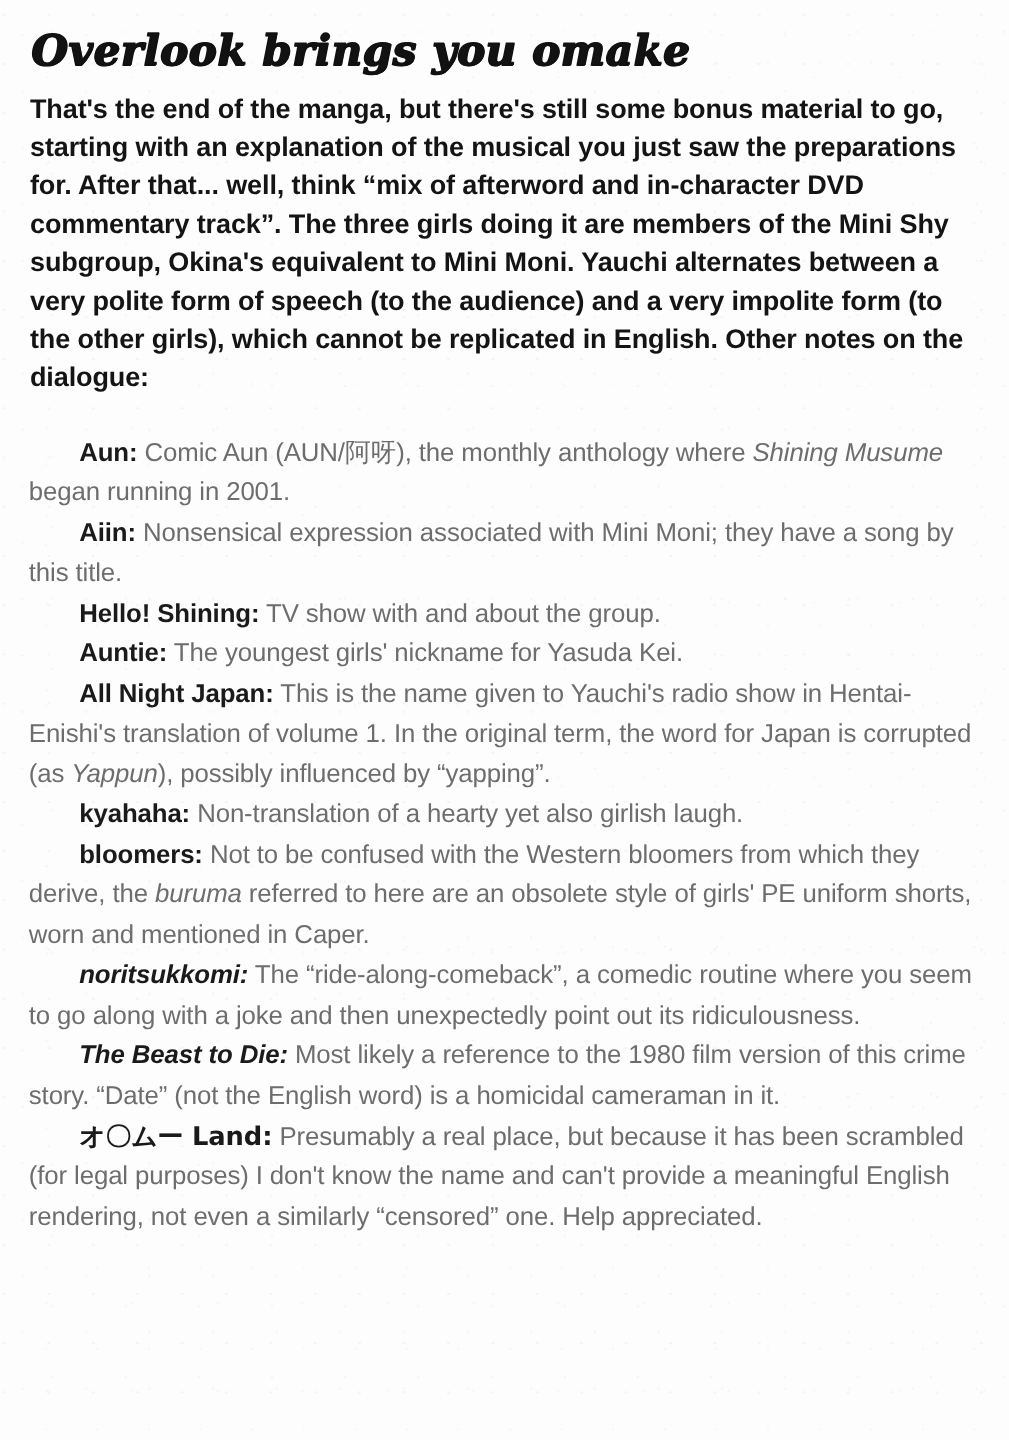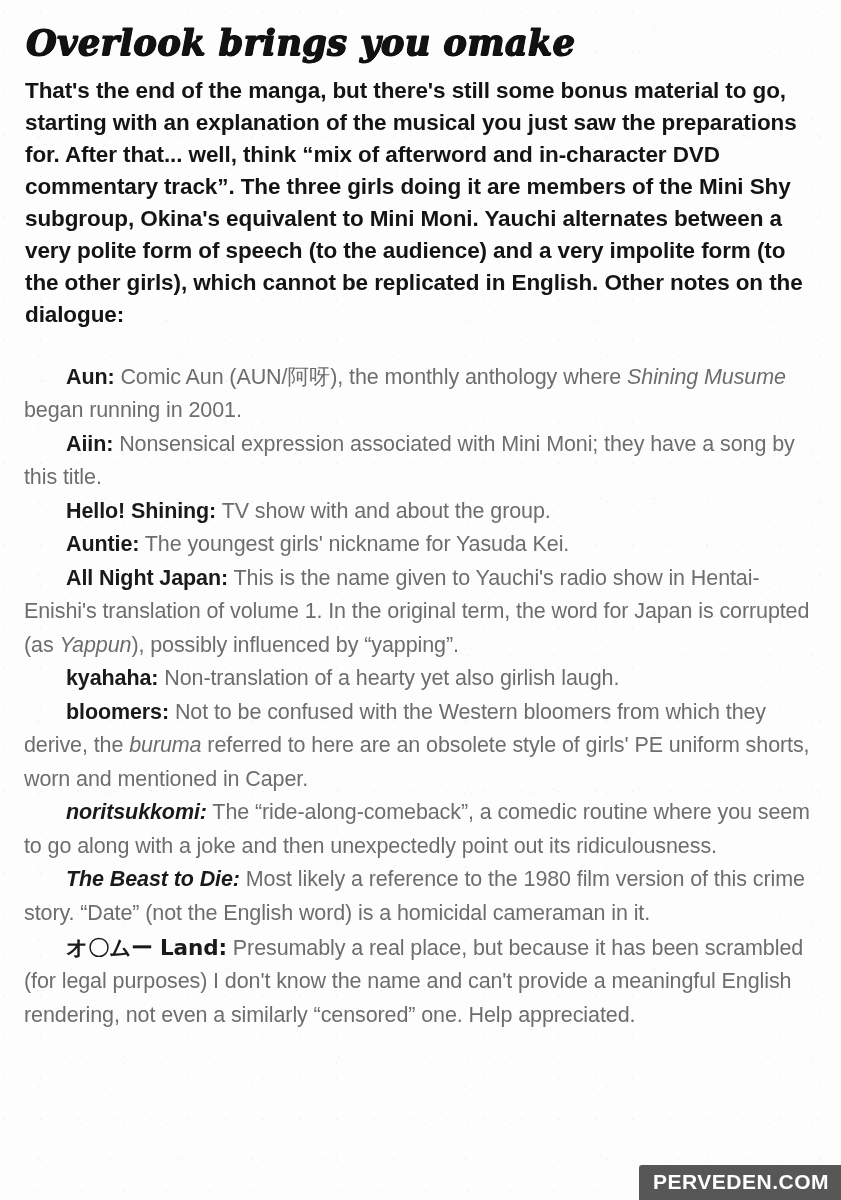--- a/index.html
+++ b/index.html
@@ -130,14 +130,13 @@
       <span class="term italic">noritsukkomi:</span><span> The “ride-along-comeback”, a comedic routine where you seem to go along with a joke and then unexpectedly point out its ridiculousness.</span><em></em><span></span>
     </p>
     <p class="note">
       <span class="term italic">The Beast to Die:</span><span> Most likely a reference to the 1980 film version of this crime story. “Date” (not the English word) is a homicidal cameraman in it.</span><em></em><span></span>
     </p>
     <p class="note">
       <span class="term jp">オ〇ムー Land:</span><span> Presumably a real place, but because it has been scrambled (for legal purposes) I don't know the name and can't provide a meaningful English rendering, not even a similarly “censored” one. Help appreciated.</span><em></em><span></span>
     </p>
   </div>
 
-  <div class="watermark">PERVEDEN.COM</div>
 </div>
 
 </body></html>

